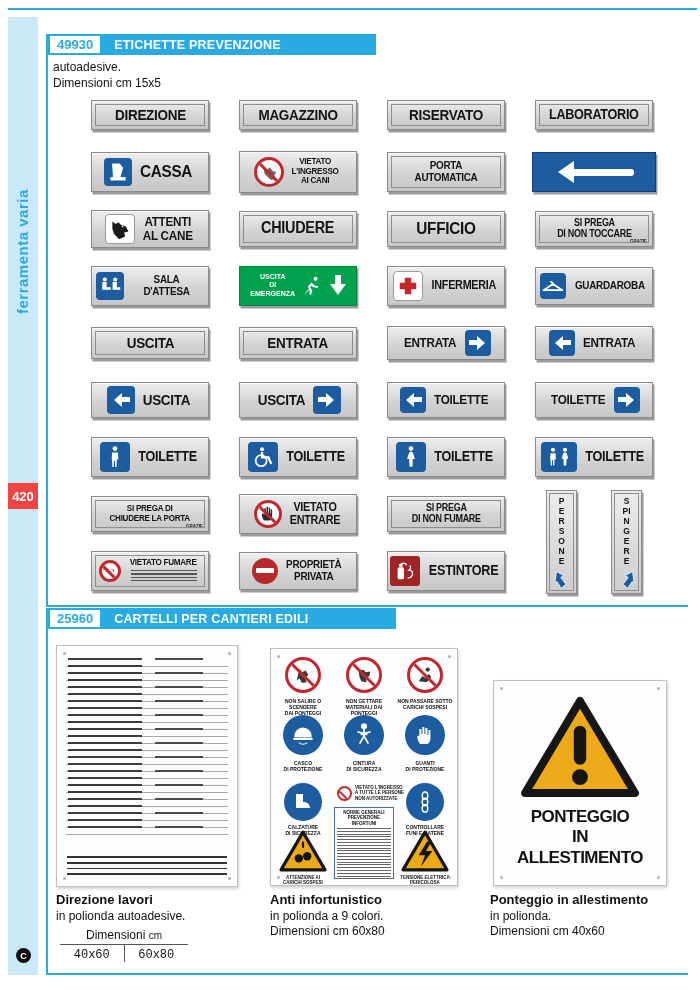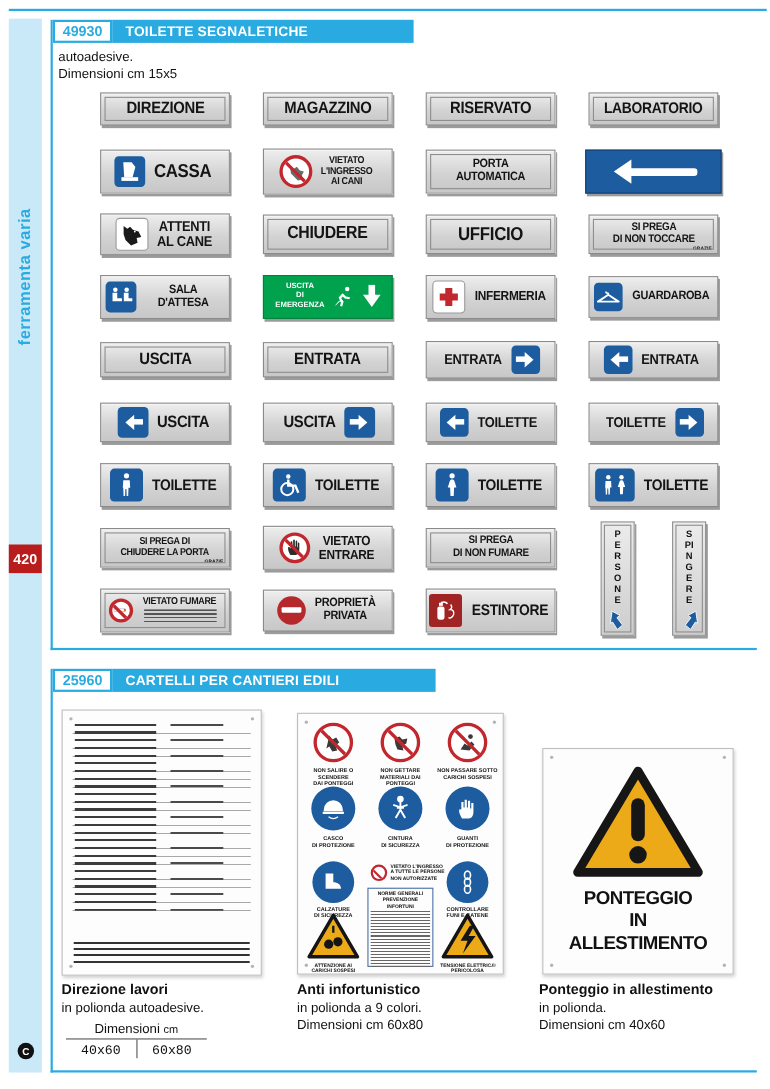--- a/index.html
+++ b/index.html
@@ -1,25 +1,25 @@
 <!DOCTYPE html>
 <html><head>
 <meta charset="utf-8">
 <style>
   html,body{margin:0;padding:0;background:#fff;}
   #page{position:relative;width:700px;height:990px;background:#fff;font-family:"Liberation Sans",sans-serif;color:#111;overflow:hidden;}
   .topline{position:absolute;left:8px;top:8px;width:689px;height:2px;background:#29abe2;}
   
   .sidebar{position:absolute;left:8px;top:17px;width:30px;height:958px;background:#c9e8f8;}
   .side-label{position:absolute;top:90px;left:6px;height:290px;writing-mode:vertical-rl;transform:rotate(180deg);text-align:center;font-weight:bold;font-size:15px;color:#29abe2;letter-spacing:.5px;}
-  .page-num{position:absolute;top:478px;left:0;width:30px;height:26px;background:#b91c1c;color:#fff;font-weight:bold;font-size:13px;display:flex;align-items:center;justify-content:center;}
+  .page-num{position:absolute;top:466px;left:0;width:30px;height:26px;background:#ef4444;color:#fff;font-weight:bold;font-size:13px;display:flex;align-items:center;justify-content:center;}
   .c-logo{position:absolute;bottom:12px;left:8px;width:15px;height:15px;border-radius:50%;background:#101010;color:#fff;font-size:9px;font-weight:bold;display:flex;align-items:center;justify-content:center;}
   
   .section{position:absolute;left:46px;width:642px;border-left:2px solid #29abe2;border-bottom:2px solid #29abe2;box-sizing:border-box;}
-  #sec1{top:18px;height:573px;}
+  #sec1{top:34px;height:573px;}
   #sec2{top:608px;height:367px;}
   .sec-header{display:flex;align-items:stretch;height:21px;font-weight:bold;}
   .code{background:#fff;border:2px solid #29abe2;color:#29abe2;display:flex;align-items:center;padding:0 7px;font-size:13px;box-sizing:border-box;}
   .bar{background:#29abe2;color:#fff;display:flex;align-items:center;padding:0 12px;font-size:12.5px;white-space:nowrap;letter-spacing:.2px;}
   #sec1 .bar{min-width:250px;} #sec2 .bar{min-width:270px;}
   .sec-sub{margin:5px 0 0 5px;font-size:12px;line-height:1.3;}
   
   .label-grid{position:absolute;left:28px;top:52px;display:grid;grid-template-columns:repeat(4,148px);grid-auto-rows:57px;justify-items:center;align-items:center;}
   .sign{position:relative;box-sizing:border-box;width:118px;background:linear-gradient(180deg,#eee,#d3d3d3 55%,#c7c7c7);border:1px solid #8a8a8a;box-shadow:1.5px 2.5px 0 #9b9b9b, inset 0 1px 0 #f8f8f8;display:flex;align-items:center;justify-content:center;gap:5px;padding:2px 4px;font-weight:bold;color:#141414;}
   .framed::after{content:"";position:absolute;inset:3px;border:1px solid #8e8e8e;pointer-events:none;}
@@ -99,21 +99,21 @@
 
   <div class="sidebar">
     <div class="side-label">ferramenta varia</div>
     <div class="page-num">420</div>
     <div class="c-logo">C</div>
   </div>
 
   <div class="section" id="sec1">
     <div class="sec-header">
       <span class="code">49930</span>
-      <span class="bar">TOILETTE SEGNALETICHE</span>
+      <span class="bar">ETICHETTE PREVENZIONE</span>
     </div>
     <div class="sec-sub">
       <span>autoadesive.</span><br>
       <span>Dimensioni cm 15x5</span>
     </div>
 
     <div class="label-grid">
 
       <div class="sign framed h30">
           <span class="t fs15">DIREZIONE</span>

